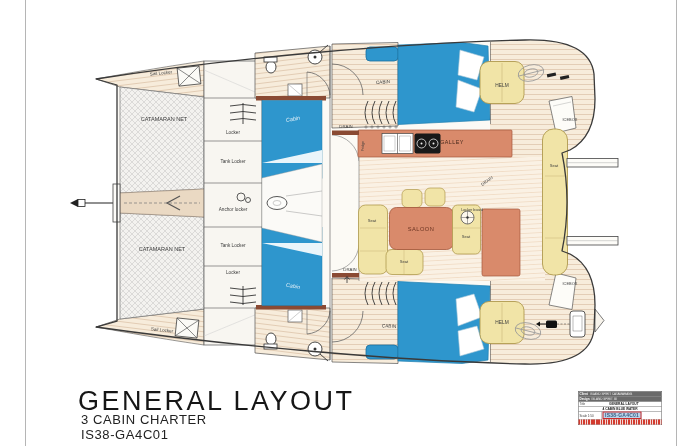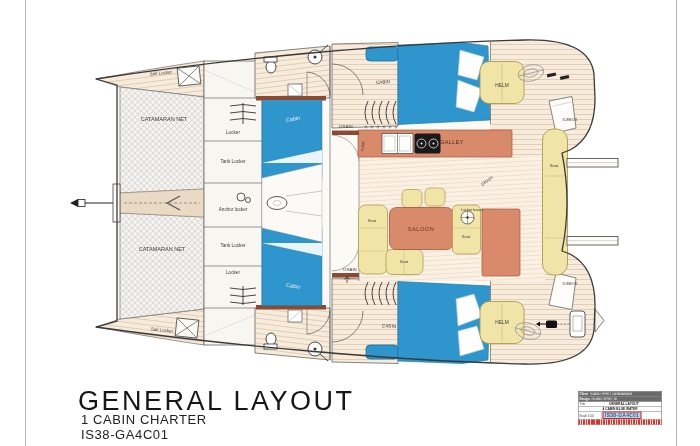--- a/index.html
+++ b/index.html
@@ -357,21 +357,21 @@
 <span class="lbl" style="left:404px;top:262px;transform:translate(-50%,-50%) scale(.68);">Seat</span>
 <span class="lbl" style="left:472px;top:210px;transform:translate(-50%,-50%) scale(.62);">Locker board</span>
 
 <span class="lbl" style="left:502px;top:85px;transform:translate(-50%,-50%) scale(.8);">HELM</span>
 <span class="lbl" style="left:502px;top:322px;transform:translate(-50%,-50%) scale(.8);">HELM</span>
 <span class="lbl" style="left:570px;top:120px;transform:translate(-50%,-50%) scale(.66);">ICEBOX</span>
 <span class="lbl" style="left:570px;top:284px;transform:translate(-50%,-50%) scale(.66);">ICEBOX</span>
 <span class="lbl" style="left:554px;top:166px;transform:translate(-50%,-50%) scale(.68);">Seat</span>
 
 <div class="title-main">GENERAL LAYOUT</div>
-<div class="title-sub1">1 CABIN CHARTER</div>
+<div class="title-sub1">3 CABIN CHARTER</div>
 <div class="title-sub2">IS38-GA4C01</div>
 
 <div class="tblock">
   <div class="tb-row tb-dark">
     <span class="tb-lab">Client</span>
     <span class="tb-val">ISLAND SPIRIT CATAMARANS</span>
   </div>
   <div class="tb-row tb-dark">
     <span class="tb-lab">Design</span>
     <span class="tb-val">ISLAND SPIRIT 38</span>

